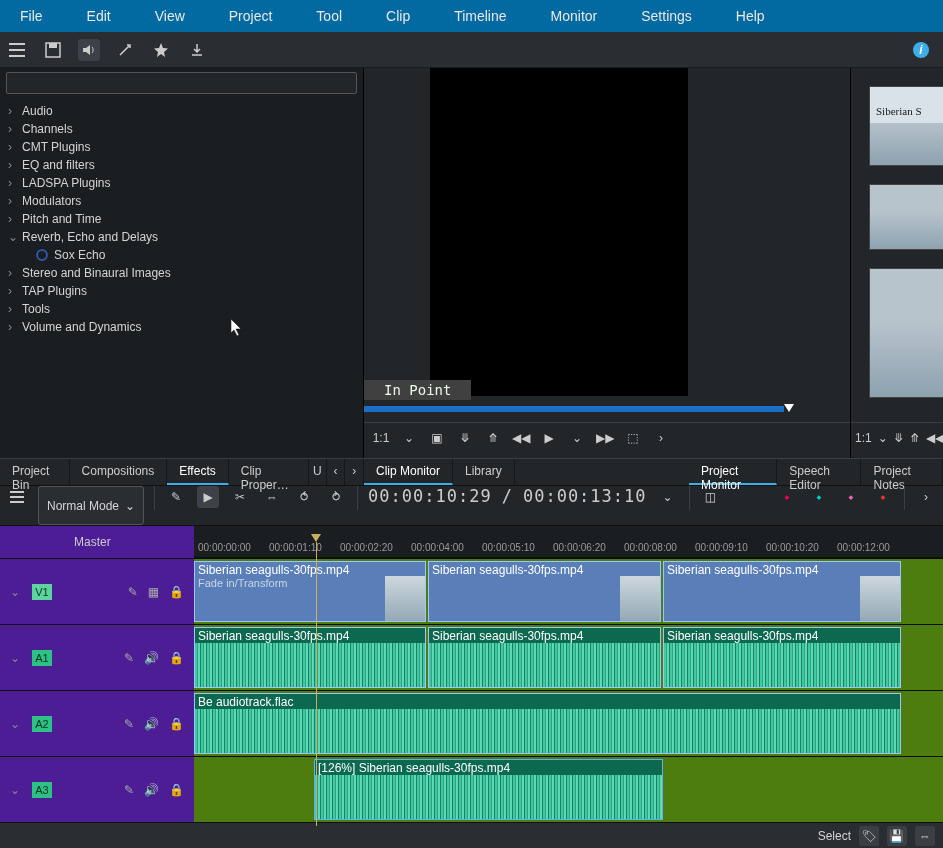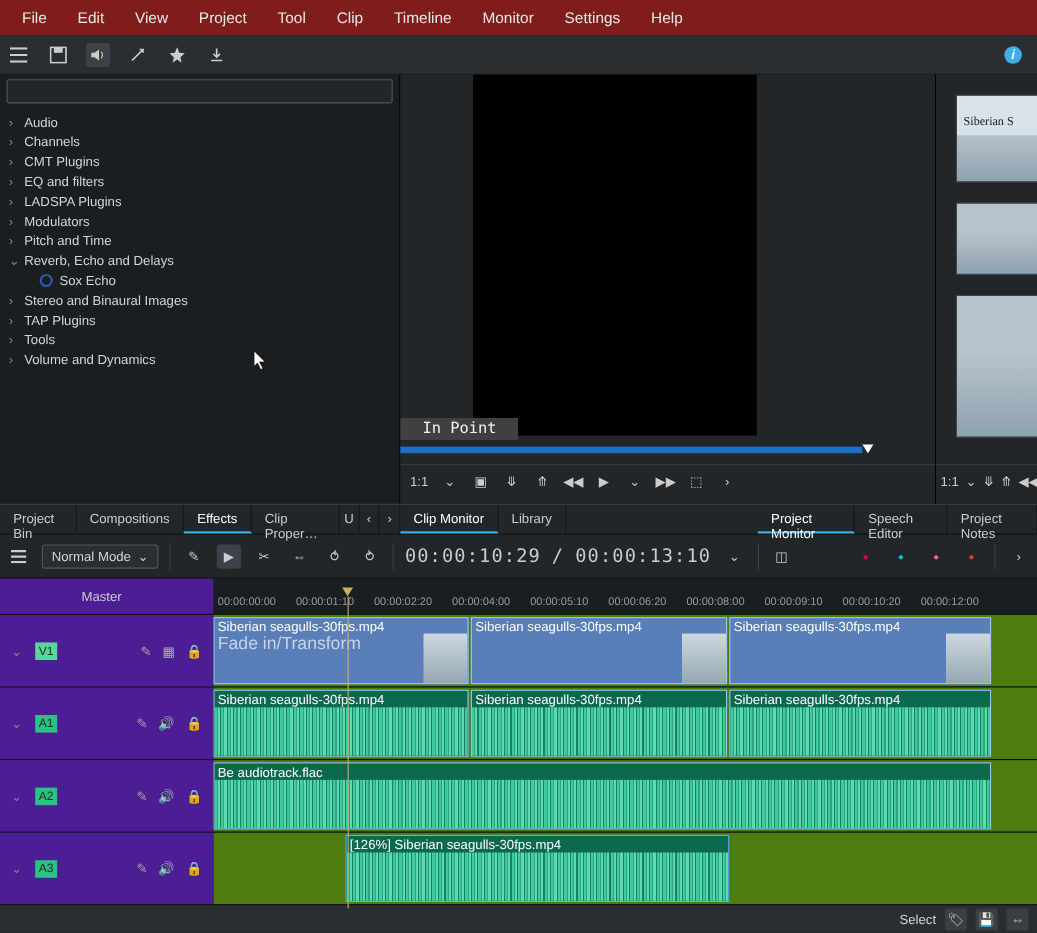--- a/index.html
+++ b/index.html
@@ -1,17 +1,17 @@
 <!DOCTYPE html>
 <html><head>
 <meta charset="utf-8">
 <style>
 *{margin:0;padding:0;box-sizing:border-box;font-family:sans-serif;font-size:12px}
 body{background:#232629;color:#d4d4d4;width:943px;height:848px;overflow:hidden;position:relative}
-.menubar{display:flex;background:#7f1d1d;padding:4px 8px;gap:4px}
+.menubar{display:flex;background:#0369a1;padding:4px 8px;gap:20px}
 .menubar span{padding:4px 12px;font-size:14px;color:#e8e8e8;cursor:pointer}
 .toolbar1{display:flex;align-items:center;background:#2a2e32;height:36px;padding:0 6px;gap:14px;border-bottom:1px solid #1a1d1f}
 .toolbar1 .ico{width:22px;height:22px;display:flex;align-items:center;justify-content:center;color:#ccc}
 .toolbar1 .ico.active{background:#3d4248;border-radius:3px}
 .info-icon{margin-left:auto;margin-right:8px;width:16px;height:16px;border-radius:50%;background:#3daee9;color:#fff;display:flex;align-items:center;justify-content:center;font-weight:bold;font-style:italic}
 .row2{display:flex;height:390px}
 .effects-panel{width:364px;background:#1b1e20;border-right:1px solid #000;display:flex;flex-direction:column}
 .search-bar{height:22px;border:1px solid #555;margin:4px 6px 6px 6px;background:#232629;border-radius:2px}
 .tree{flex:1;overflow:auto;padding:2px 0}
 .tree-item{display:flex;align-items:center;padding:2px 8px;font-size:13px;color:#d4d4d4;cursor:pointer;gap:4px}
@@ -29,21 +29,21 @@
 .monitor-scrub .mark{position:absolute;right:0;top:0;width:0;height:0;border-left:5px solid transparent;border-right:5px solid transparent;border-top:8px solid #fff}
 .mon-ctrl{position:absolute;bottom:6px;left:0;right:0;height:30px;display:flex;align-items:center;gap:10px;padding:0 8px;border-top:1px solid #3a3f44}
 .mon-ctrl .btn{color:#ccc;width:18px;text-align:center}
 .thumb{width:88px;height:80px;background:linear-gradient(#b8c4cc 40%,#8ea2b0);margin:18px;border:1px solid #444;position:relative;overflow:hidden}
 .thumb .sky{position:absolute;top:0;left:0;right:0;height:36px;background:#d8e2e8}
 .thumb .txt{position:absolute;top:18px;left:6px;font-size:11px;color:#1a1a1a;font-family:serif}
 .tabs{display:flex;background:#232629;height:28px;border-top:1px solid #3a3f44;border-bottom:1px solid #111}
 .tab{padding:5px 12px;font-size:12px;color:#ccc;cursor:pointer;border-right:1px solid #15171a}
 .tab.active{border-bottom:2px solid #3daee9;color:#fff}
 .tab.nav{width:24px;text-align:center;padding:5px 0}
-.toolbar3{display:flex;align-items:center;height:40px;background:#232629;padding:0 6px;gap:10px;border-bottom:1px solid #111}
+.toolbar3{display:flex;height:40px;background:#232629;padding:0 6px;gap:10px;border-bottom:1px solid #111}
 .mode-sel{display:flex;align-items:center;background:#2a2e32;border:1px solid #555;border-radius:3px;padding:3px 8px;gap:6px;font-size:13px}
 .tb-ico{width:22px;height:22px;display:flex;align-items:center;justify-content:center;color:#ccc}
 .tb-ico.active{background:#3d4248;border-radius:3px}
 .tc{font-family:monospace;font-size:17px;color:#ccc;letter-spacing:1px}
 .sep{width:1px;height:24px;background:#3a3f44}
 .timeline{display:flex;height:300px;background:#1b1e20}
 .track-headers{width:194px;background:#4c1d95}
 .ruler-row{height:32px;display:flex;align-items:center;padding-left:74px;font-size:12px;color:#ccc}
 .track-head{height:66px;display:flex;align-items:center;border-top:1px solid #111;padding:0 10px;gap:8px}
 .track-head .exp{width:14px;color:#888}
@@ -51,21 +51,21 @@
 .tag.v{background:#5dd39e;color:#0a3820}
 .tag.a{background:#2cc185;color:#063020}
 .track-head .icons{margin-left:auto;display:flex;gap:10px;color:#aaa}
 .timeline-body{flex:1;position:relative;overflow:hidden}
 .ruler{height:32px;position:relative;border-bottom:1px solid #111;background:#1b1e20}
 .ruler .tick{position:absolute;top:16px;font-size:10px;color:#999}
 .track{height:66px;position:relative;border-top:1px solid #0a0c0d;background:#4d7c0f}
 .playhead{position:absolute;top:16px;bottom:0;width:1px;background:#c8b060;left:122px;z-index:10}
 .playhead::before{content:'';position:absolute;top:-8px;left:-5px;width:0;height:0;border-left:5px solid transparent;border-right:5px solid transparent;border-top:8px solid #c8b060}
 .clip{position:absolute;top:2px;bottom:2px;background:#5a7fb8;border:1px solid #9ec5ff;font-size:11px;color:#fff;padding:1px 3px;overflow:hidden}
-.clip .sub{color:#c8d4e8;font-size:16px}
+.clip .sub{color:#c8d4e8;font-size:11px}
 .clip.audio{background:#0d6850}
 .wave{position:absolute;bottom:0;left:0;right:0;height:44px;background:repeating-linear-gradient(90deg,#40c9a2 0 2px,#2ba57f 2px 3px,#5dd9b5 3px 5px,#1a8060 5px 6px)}
 .clip.audio.sel{border:1px solid #5ab0ff}
 .clip .thmb{position:absolute;right:0;top:14px;bottom:0;width:40px;background:linear-gradient(#cdd8de,#94a8b4)}
 .bottom-bar{position:absolute;bottom:0;left:0;right:0;height:26px;background:#2a2e32;display:flex;align-items:center;justify-content:flex-end;padding:0 8px;gap:8px;border-top:1px solid #111}
 .bottom-bar .bico{width:20px;height:20px;display:flex;align-items:center;justify-content:center;color:#ccc;background:#3a3f44;border-radius:2px}
 .cursor{position:absolute;width:12px;height:18px;z-index:100}
 svg{display:block}
 </style>
 </head>

